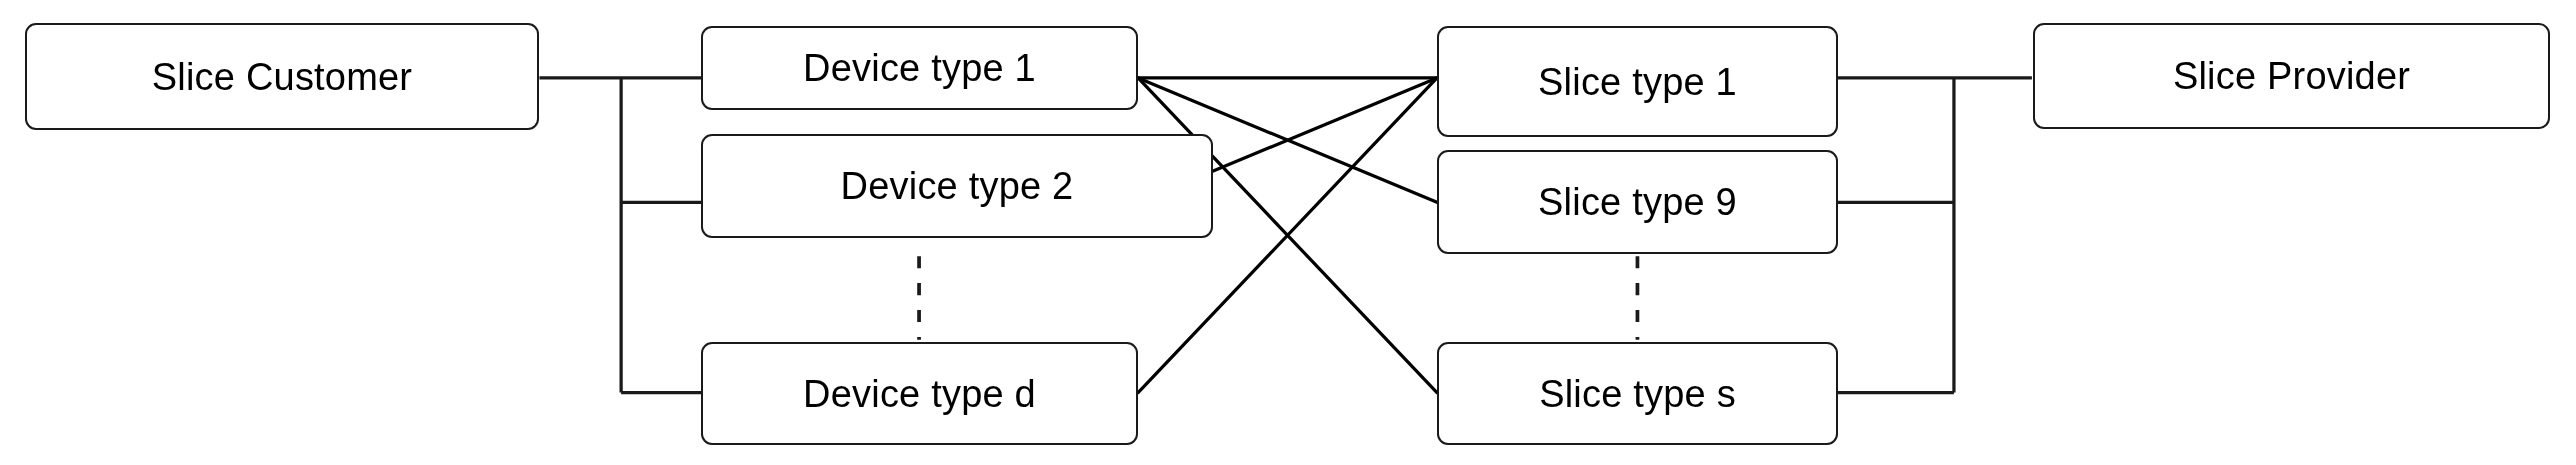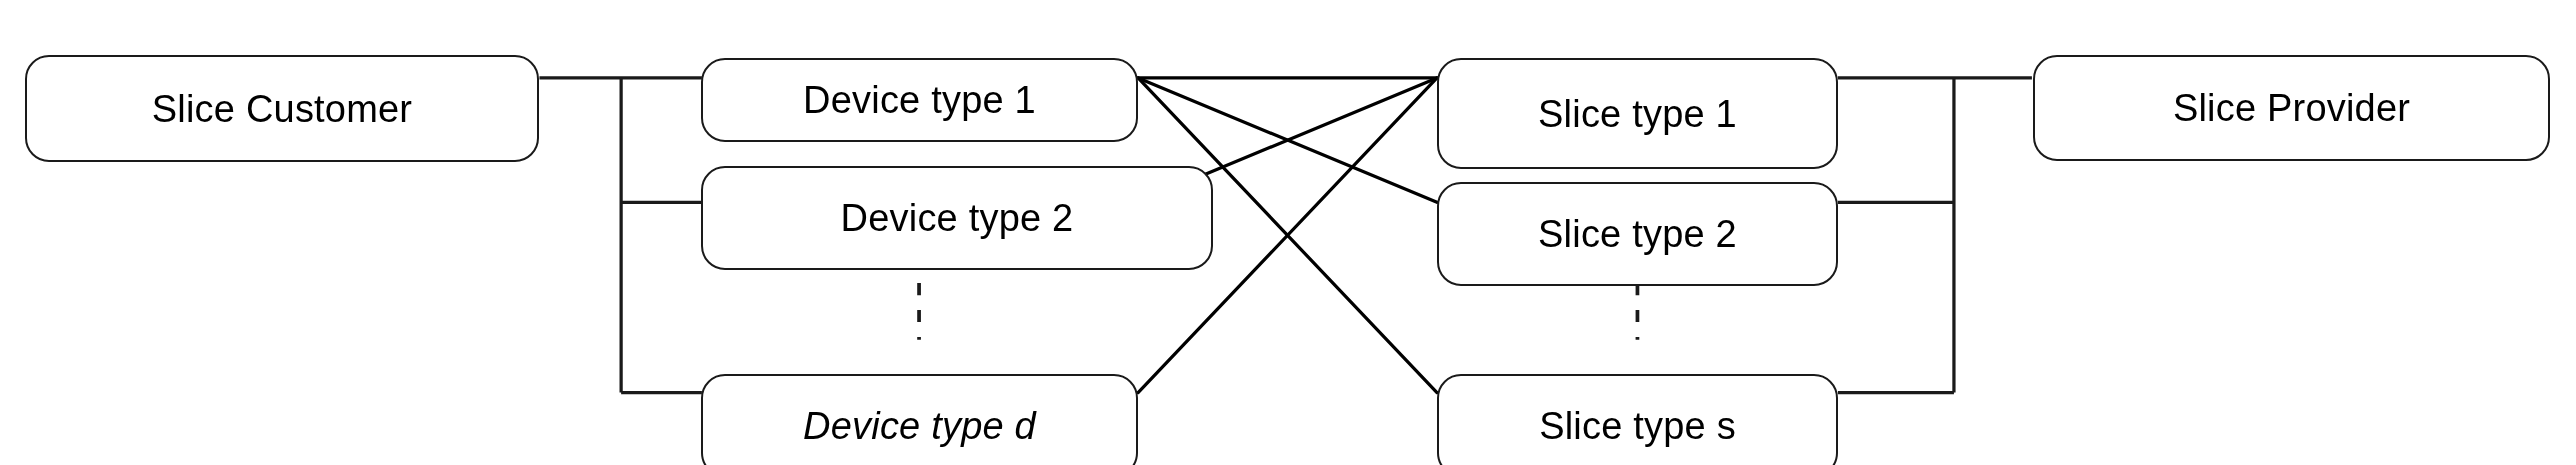--- a/index.html
+++ b/index.html
@@ -24,42 +24,41 @@
     top: 0;
     width: 2576px;
     height: 465px;
     pointer-events: none;
   }
   .node {
     position: absolute;
     box-sizing: border-box;
     background: #ffffff;
     border: 2.8px solid #1a1a1a;
-    border-radius: 24px;
+    border-radius: 11px;
     display: flex;
     align-items: center;
     justify-content: center;
     z-index: 5;
-    margin-top: 32px;
   }
   .node-label {
     font-family: "Liberation Sans", sans-serif;
     font-size: 38px;
     line-height: 1;
     color: #000000;
     white-space: nowrap;
     letter-spacing: 0.2px;
   }
   
   #node-slice-customer { left: 25px;   top: 23px;  width: 514px; height: 107px; }
   #node-slice-provider { left: 2033px; top: 23px;  width: 517px; height: 106px; }
   
   #node-device-1 { left: 701px; top: 26px;  width: 437px; height: 84px; }
   #node-device-2 { left: 701px; top: 134px; width: 512px; height: 104px; }
-  #node-device-d { left: 701px; top: 342px; width: 437px; height: 103px; font-style: italic; }
+  #node-device-d { left: 701px; top: 342px; width: 437px; height: 103px; }
   
   #node-slice-1 { left: 1437px; top: 26px;  width: 401px; height: 111px; }
   #node-slice-2 { left: 1437px; top: 150px; width: 401px; height: 104px; }
   #node-slice-s { left: 1437px; top: 342px; width: 401px; height: 103px; }
 </style>
 </head>
 <body>
 
 <div id="canvas">
 
@@ -120,21 +119,21 @@
 
   <div class="node" id="node-device-d">
     <span class="node-label">Device type d</span>
   </div>
 
   <div class="node" id="node-slice-1">
     <span class="node-label">Slice type 1</span>
   </div>
 
   <div class="node" id="node-slice-2">
-    <span class="node-label">Slice type 2</span>
+    <span class="node-label">Slice type 9</span>
   </div>
 
   <div class="node" id="node-slice-provider">
     <span class="node-label">Slice Provider</span>
   </div>
 
   <div class="node" id="node-slice-s">
     <span class="node-label">Slice type s</span>
   </div>
 

